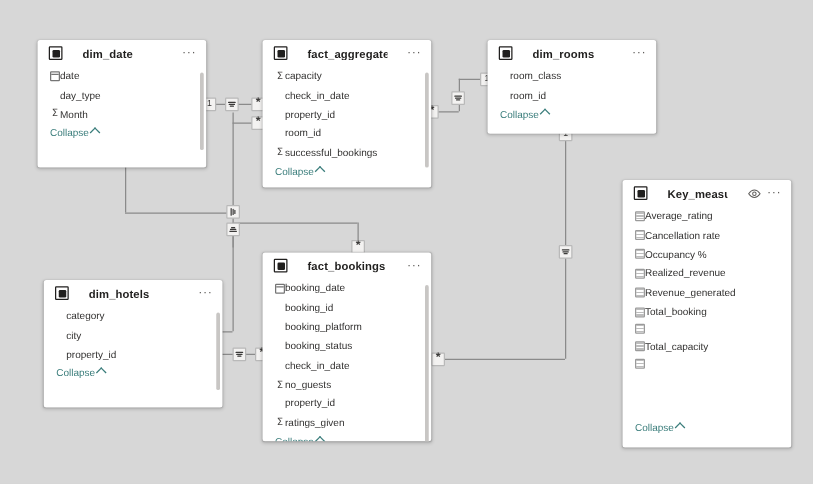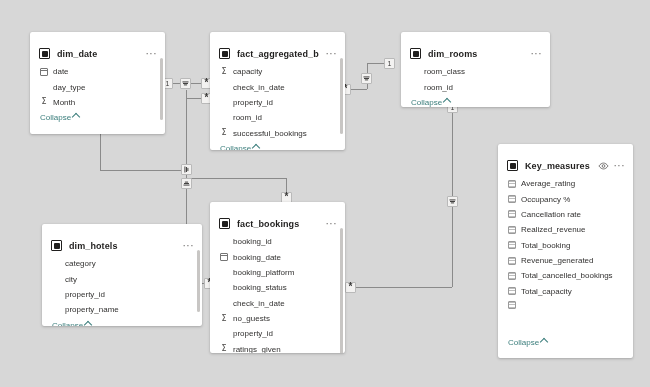--- a/index.html
+++ b/index.html
@@ -54,22 +54,22 @@
     background: #ffffff;
     border-radius: 2px;
     box-shadow: 0 1px 3px rgba(0,0,0,.22), 0 0 1px rgba(0,0,0,.15);
     z-index: 6;
     overflow: hidden;
     box-sizing: border-box;
   }
   .card-header {
     display: flex;
     align-items: center;
-    padding: 16px 8px 4px 9px;
-    gap: 7px;
+    padding: 5px 8px 4px 9px;
+    gap: 16px;
   }
   .tbl-icon {
     width: 11px; height: 11px;
     border: 1.2px solid #201f1e;
     border-radius: 1px;
     box-sizing: border-box;
     display: flex;
     align-items: center;
     justify-content: center;
     flex: 0 0 auto;
@@ -102,21 +102,20 @@
     line-height: 6px;
     color: #605e5c;
     cursor: pointer;
   }
   .eye { width: 11px; height: 8px; }
 
   .field-list { padding: 1px 0 0 0; }
   .field {
     display: flex;
     align-items: center;
-    gap: 5px;
     padding: 2.2px 8px 2.2px 10px;
     font-size: 8px;
     color: #323130;
     white-space: nowrap;
     line-height: 11px;
   }
   .f-icon {
     width: 8px; height: 8px;
     flex: 0 0 8px;
     display: flex;
@@ -322,21 +321,21 @@
           <span>successful_bookings</span>
         </div>
     </div>
     <div class="collapse">
         <span>Collapse</span>
         <span class="chev"></span>
       </div>
     <div class="scroll-thumb" style="top:26px; height:76px;"></div>
   </div>
 
-  <div class="table-card" style="left:401px; top:32px; width:149px; height:75px;">
+  <div class="table-card" style="left:390px; top:32px; width:135px; height:75px;">
     <div class="card-header">
       <span class="tbl-icon">
           <i></i>
         </span>
       <span class="card-title">dim_rooms</span>
       <span class="hdr-actions">
         <span class="ellipsis">···</span>
       </span>
     </div>
     <div class="field-list">
@@ -348,21 +347,21 @@
           <span class="f-icon none"></span>
           <span>room_id</span>
         </div>
     </div>
     <div class="collapse">
         <span>Collapse</span>
         <span class="chev"></span>
       </div>
   </div>
 
-  <div class="table-card" style="left:42px; top:224px; width:160px; height:102px;">
+  <div class="table-card" style="left:35px; top:224px; width:143px; height:102px;">
     <div class="card-header">
       <span class="tbl-icon">
           <i></i>
         </span>
       <span class="card-title">dim_hotels</span>
       <span class="hdr-actions">
         <span class="ellipsis">···</span>
       </span>
     </div>
     <div class="field-list">
@@ -370,24 +369,20 @@
           <span class="f-icon none"></span>
           <span>category</span>
         </div>
       <div class="field">
           <span class="f-icon none"></span>
           <span>city</span>
         </div>
       <div class="field">
           <span class="f-icon none"></span>
           <span>property_id</span>
-        </div>
-      <div class="field">
-          <span class="f-icon none"></span>
-          <span>property_name</span>
         </div>
     </div>
     <div class="collapse">
         <span>Collapse</span>
         <span class="chev"></span>
       </div>
     <div class="scroll-thumb" style="top:26px; height:62px;"></div>
   </div>
 
   <div class="table-card" style="left:210px; top:202px; width:135px; height:151px;">
@@ -395,28 +390,28 @@
       <span class="tbl-icon">
           <i></i>
         </span>
       <span class="card-title">fact_bookings</span>
       <span class="hdr-actions">
         <span class="ellipsis">···</span>
       </span>
     </div>
     <div class="field-list">
       <div class="field">
+          <span class="f-icon">
+            <span class="cal"></span>
+          </span>
+          <span>booking_date</span>
+        </div>
+      <div class="field">
           <span class="f-icon none"></span>
           <span>booking_id</span>
-        </div>
-      <div class="field">
-          <span class="f-icon">
-            <span class="cal"></span>
-          </span>
-          <span>booking_date</span>
         </div>
       <div class="field">
           <span class="f-icon none"></span>
           <span>booking_platform</span>
         </div>
       <div class="field">
           <span class="f-icon none"></span>
           <span>booking_status</span>
         </div>
       <div class="field">
@@ -463,51 +458,50 @@
       <div class="field">
           <span class="f-icon">
             <span class="meas"></span>
           </span>
           <span>Average_rating</span>
         </div>
       <div class="field">
           <span class="f-icon">
             <span class="meas"></span>
           </span>
+          <span>Cancellation rate</span>
+        </div>
+      <div class="field">
+          <span class="f-icon">
+            <span class="meas"></span>
+          </span>
           <span>Occupancy %</span>
         </div>
       <div class="field">
           <span class="f-icon">
             <span class="meas"></span>
           </span>
-          <span>Cancellation rate</span>
-        </div>
-      <div class="field">
-          <span class="f-icon">
-            <span class="meas"></span>
-          </span>
           <span>Realized_revenue</span>
         </div>
       <div class="field">
           <span class="f-icon">
             <span class="meas"></span>
           </span>
+          <span>Revenue_generated</span>
+        </div>
+      <div class="field">
+          <span class="f-icon">
+            <span class="meas"></span>
+          </span>
           <span>Total_booking</span>
         </div>
       <div class="field">
           <span class="f-icon">
             <span class="meas"></span>
           </span>
-          <span>Revenue_generated</span>
-        </div>
-      <div class="field">
-          <span class="f-icon">
-            <span class="meas"></span>
-          </span>
-          <span>Total_cancelled_bookings</span>
         </div>
       <div class="field">
           <span class="f-icon">
             <span class="meas"></span>
           </span>
           <span>Total_capacity</span>
         </div>
       <div class="field">
           <span class="f-icon">
             <span class="meas"></span>

